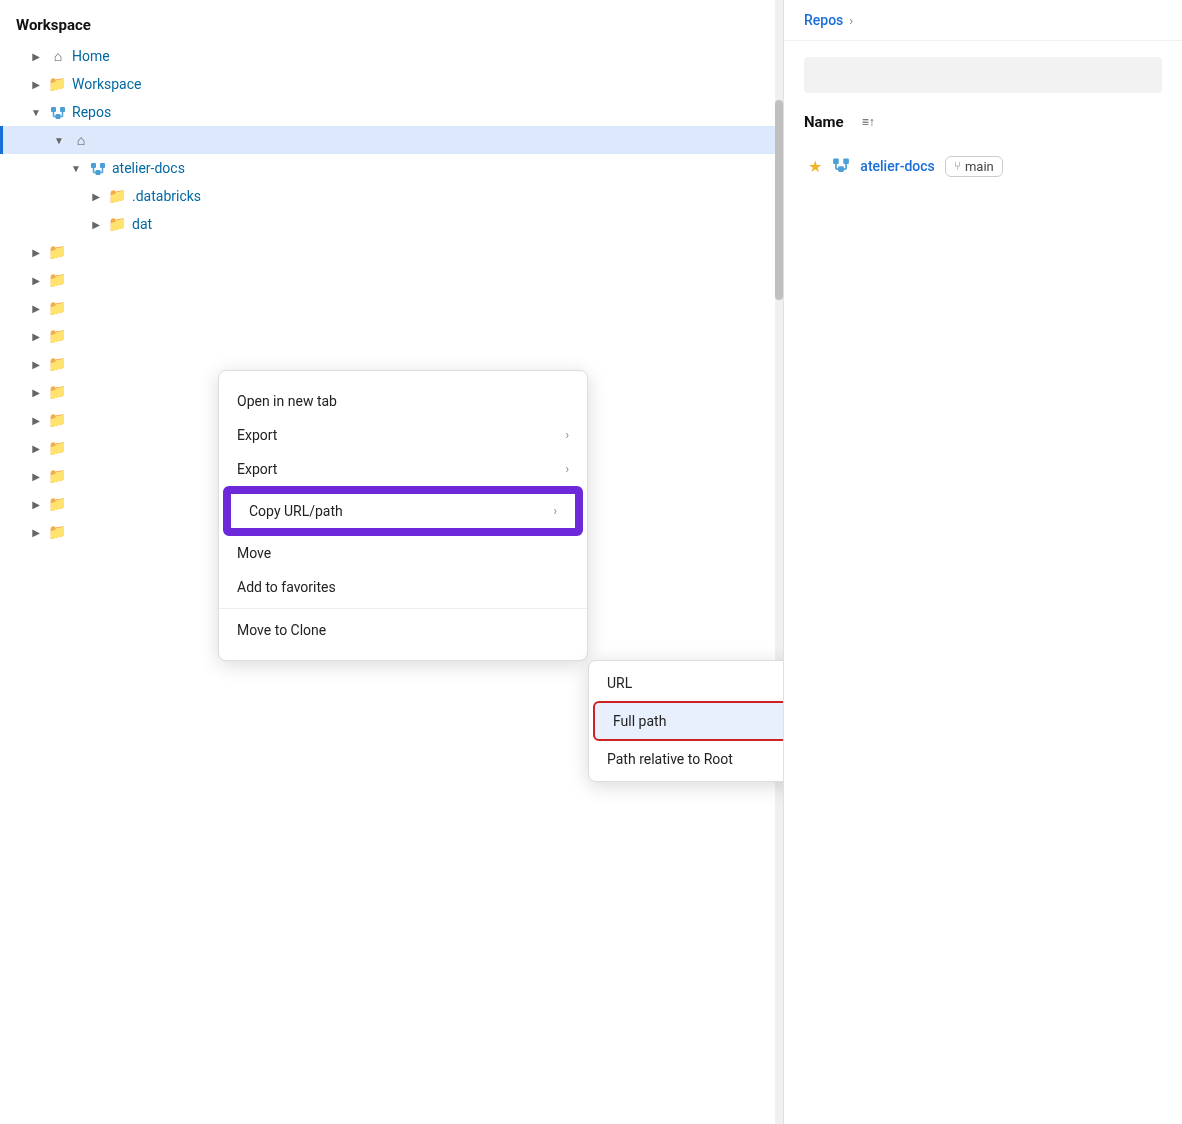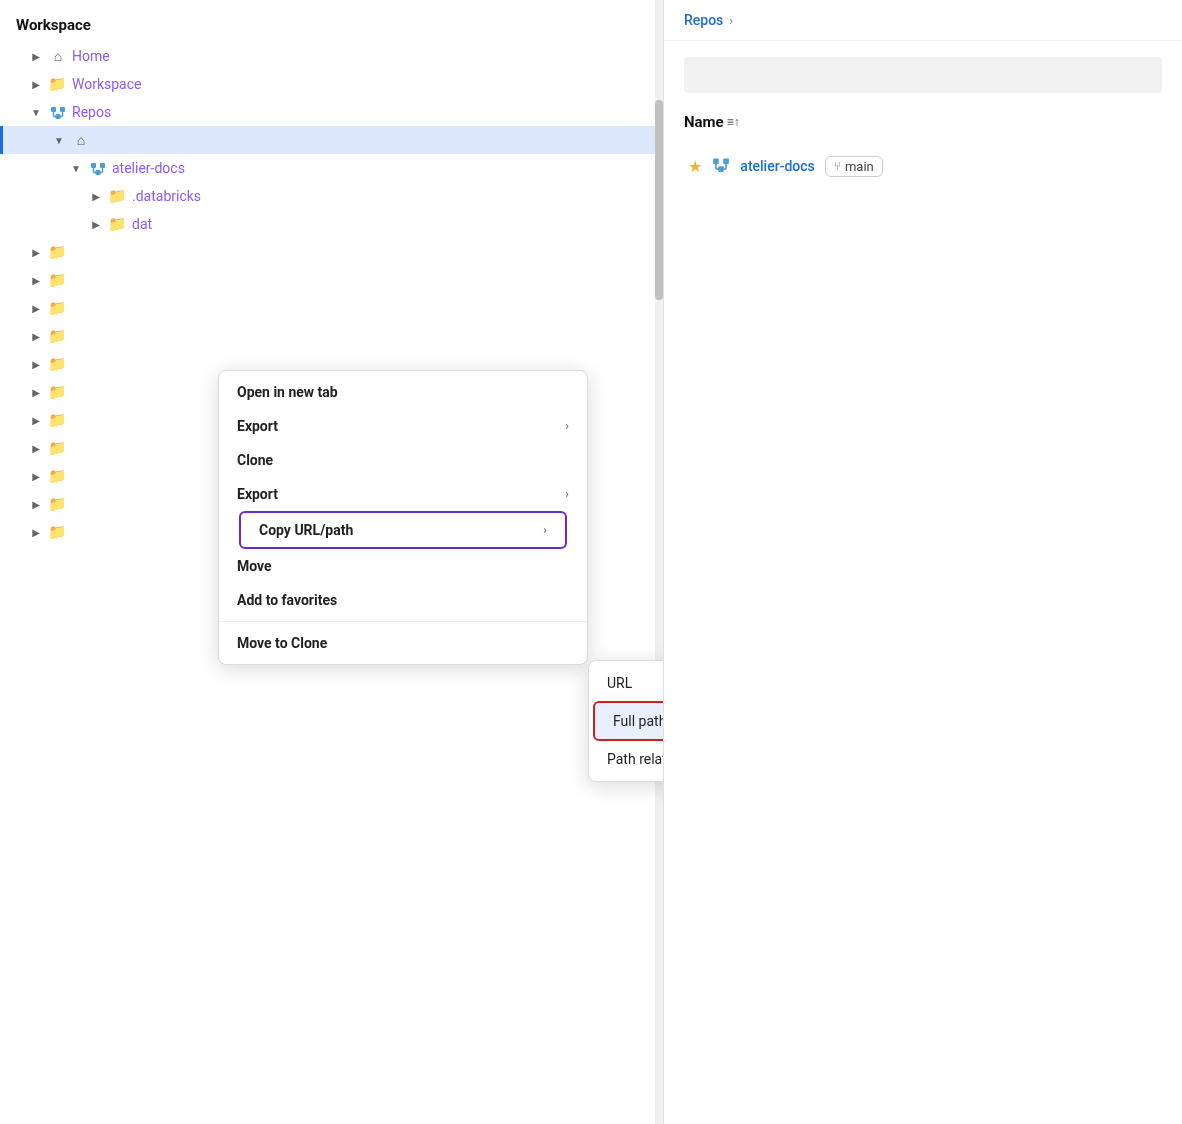--- a/index.html
+++ b/index.html
@@ -8,21 +8,21 @@
       font-size: 14px;
       background: #fff;
       width: 1182px;
       height: 1124px;
       overflow: hidden;
       display: flex;
     }
 
     
     .left-panel {
-      width: 664px;
+      width: 784px;
       height: 1124px;
       border-right: 1px solid #e0e0e0;
       background: #fff;
       overflow: hidden;
       position: relative;
     }
 
     .workspace-header {
       padding: 16px 16px 8px 16px;
       font-weight: 700;
@@ -74,21 +74,21 @@
       color: #555;
       font-size: 14px;
     }
 
     .repos-icon {
       color: #4a9fd8;
       font-size: 13px;
     }
 
     .tree-label {
-      color: #8b5cf6;
+      color: #0369a1;
       font-size: 14px;
     }
     .indent-1 { padding-left: 28px; }
     .indent-2 { padding-left: 48px; }
     .indent-3 { padding-left: 68px; }
     .indent-4 { padding-left: 88px; }
 
     
     .scrollbar-area {
       position: absolute;
@@ -111,37 +111,36 @@
     .context-menu {
       position: absolute;
       left: 218px;
       top: 370px;
       width: 370px;
       background: #fff;
       border: 1px solid #ddd;
       border-radius: 8px;
       box-shadow: 0 4px 20px rgba(0,0,0,0.15);
       z-index: 100;
-      padding: 4px 0;
-      font-weight: bold;
+      padding: 13px 0;
     }
 
     .context-menu-item {
       display: flex;
       align-items: center;
       justify-content: space-between;
       padding: 9px 18px;
       cursor: pointer;
       color: #222;
       font-size: 14px;
     }
     .context-menu-item.copy-url-highlighted {
-      border: 2px solid #6d28d9;
+      border: 8px solid #6d28d9;
       border-radius: 6px;
-      margin: 0 20px;
+      margin: 0 4px;
     }
 
     .context-menu-divider {
       border: none;
       border-top: 1px solid #eee;
       margin: 4px 0;
     }
 
     .chevron-right {
       color: #888;
@@ -212,21 +211,21 @@
     .gray-bar {
       height: 36px;
       background: #f2f2f2;
       border-radius: 4px;
       margin-bottom: 20px;
     }
 
     .name-header {
       display: flex;
       align-items: center;
-      gap: 3px;
+      gap: 18px;
       margin-bottom: 16px;
       font-weight: 700;
       font-size: 15px;
       color: #111;
     }
 
     .sort-icon {
       font-size: 12px;
       color: #555;
     }
@@ -387,23 +386,20 @@
     <div class="scrollbar-thumb"></div>
   </div>
 
   <div class="context-menu">
     <div class="context-menu-item">
       <span>Open in new tab</span>
     </div>
     <div class="context-menu-item">
       <span>Export</span>
       <span class="chevron-right">›</span>
-    </div>
-    <div class="context-menu-item">
-      <span>Clone</span>
     </div>
     <div class="context-menu-item">
       <span>Export</span>
       <span class="chevron-right">›</span>
     </div>
 
     <div class="context-menu-item copy-url-highlighted">
       <span>Copy URL/path</span>
       <span class="chevron-right">›</span>
     </div>

